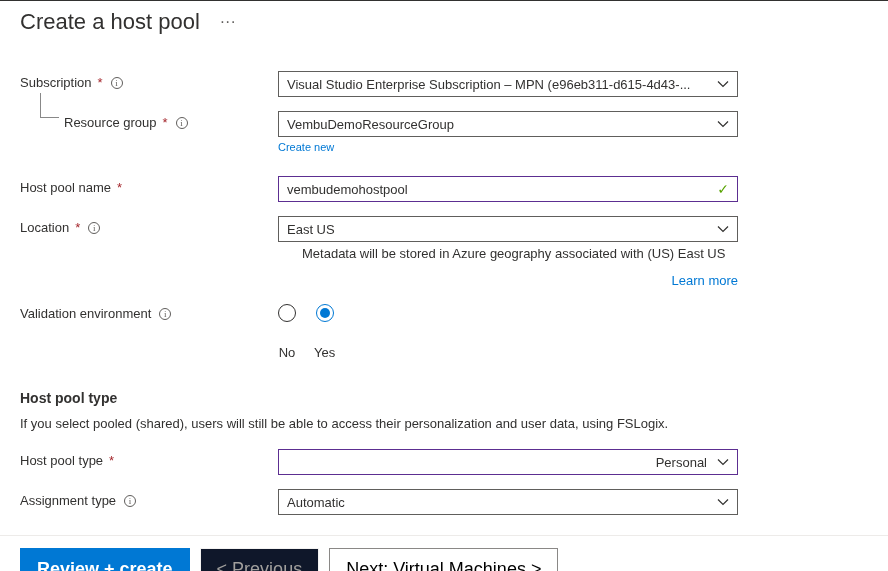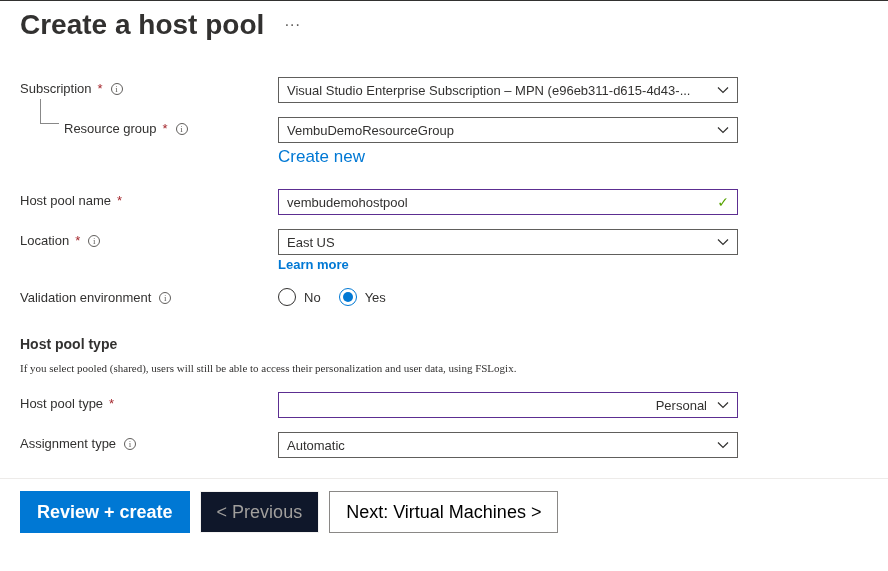--- a/index.html
+++ b/index.html
@@ -9,21 +9,21 @@
       color: #323130;
       background: #fff;
       width: 888px;
       border-top: 1px solid #323130;
     }
     .content { padding: 8px 20px 0 20px; }
     .breadcrumb { font-size: 13px; padding: 4px 0 10px 0; }
     .breadcrumb a { color: #0078d4; text-decoration: none; }
     .breadcrumb span.sep { color: #605e5c; margin: 0 6px; }
     .title-row { display: flex; align-items: center; gap: 20px; margin-bottom: 36px; }
-    h1 { font-size: 28px; font-weight: 700; color: #323130; }
+    h1 { font-size: 22px; font-weight: 400; color: #323130; }
     .more-dots { font-size: 16px; color: #605e5c; }
     .form-row { display: flex; align-items: flex-start; margin-bottom: 14px; }
     .label-col { width: 258px; display: flex; align-items: center; gap: 4px; padding-top: 4px; font-size: 13px; }
     .label-col.indented { padding-left: 44px; position: relative; }
     .label-col.indented::before {
       content: "";
       position: absolute;
       left: 20px;
       top: -18px;
       width: 18px;
@@ -44,34 +44,34 @@
       padding: 0 30px 0 8px; font-size: 13px; font-family: inherit;
       color: #323130; background: #fff; position: relative;
       display: flex; align-items: center;
     }
     .azure-input.valid { border-color: #5c2e91; }
     .check-icon { position: absolute; right: 8px; color: #57a300; font-size: 14px; }
     .chevron { position: absolute; right: 8px; width: 12px; height: 12px; }
     .chevron svg { width: 12px; height: 12px; fill: #323130; }
     .select-wrap { position: relative; }
     .select-wrap.purple .azure-select { border-color: #5c2e91; justify-content: flex-end; }
-    .helper-link { color: #0078d4; font-size: 17px; text-decoration: none; display: inline-block; margin-top: 4px; }
+    .helper-link { color: #0078d4; font-size: 11px; text-decoration: none; display: inline-block; margin-top: 4px; }
     .helper-text { font-size: 13px; color: #323130; padding-left: 24px; margin-top: 4px; }
-    .helper-right { text-align: left; margin-top: 2px; font-weight: bold; }
+    .helper-right { text-align: right; margin-top: 12px; }
     .helper-right a { color: #0078d4; text-decoration: none; font-size: 13px; }
     .radio-group { display: flex; align-items: center; gap: 18px; padding-top: 2px; }
-    .radio-item { display: flex; align-items: center; gap: 8px; }
+    .radio-item { display: flex; align-items: center; gap: 23px; flex-direction: column; }
     .radio-outer {
       width: 18px; height: 18px; border: 1px solid #323130;
       border-radius: 50%; display: flex; align-items: center; justify-content: center;
     }
     .radio-outer.checked { border-color: #0078d4; }
     .radio-inner { width: 10px; height: 10px; border-radius: 50%; background: #0078d4; }
     .section-heading { font-size: 14px; font-weight: 600; margin-top: 30px; margin-bottom: 10px; }
-    .section-desc { font-size: 11px; margin-bottom: 18px; font-family: Liberation Serif, serif; }
+    .section-desc { font-size: 13px; margin-bottom: 18px; }
     .footer {
       border-top: 1px solid #edebe9; padding: 12px 20px;
       display: flex; gap: 10px; margin-top: 20px;
     }
     .btn {
       height: 42px; padding: 0 16px; font-size: 18px;
       font-family: inherit; border: 1px solid #8a8886;
       background: #fff; cursor: pointer;
     }
     .btn.primary { background: #0078d4; color: #fff; border-color: #0078d4; font-weight: 600; }
@@ -156,20 +156,21 @@
       <div class="select-wrap">
         <div class="azure-select">
           <span>East US</span>
           <span class="chevron">
             <svg viewBox="0 0 12 12">
                 <path d="M1 3.5 L6 8.5 L11 3.5" stroke="#323130" stroke-width="1.2" fill="none"></path>
               </svg>
           </span>
         </div>
       </div>
+      <div class="helper-text">Metadata will be stored in Azure geography associated with (US) East US</div>
       <div class="helper-right"><a href="#">Learn more</a></div>
     </div>
   </div>
 
   <div class="form-row">
     <div class="label-col">
       <span>Validation environment</span>
       <span class="info-icon">i</span>
     </div>
     <div class="input-col">

